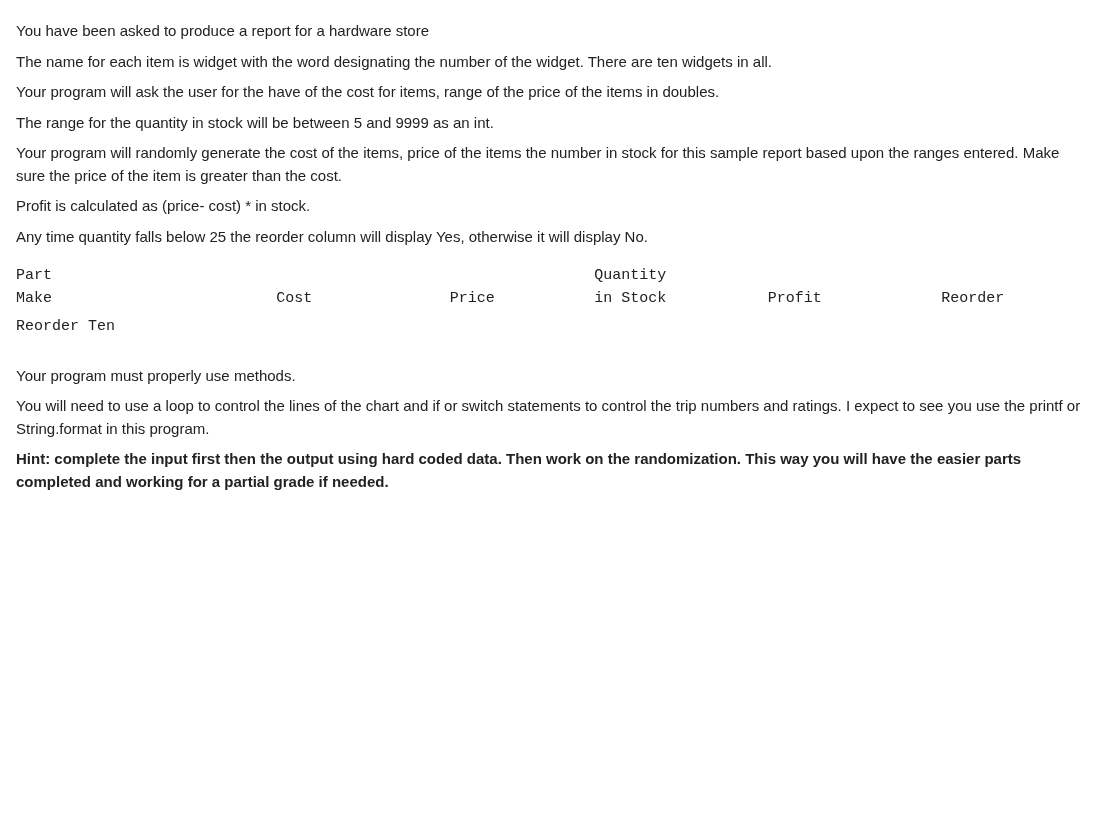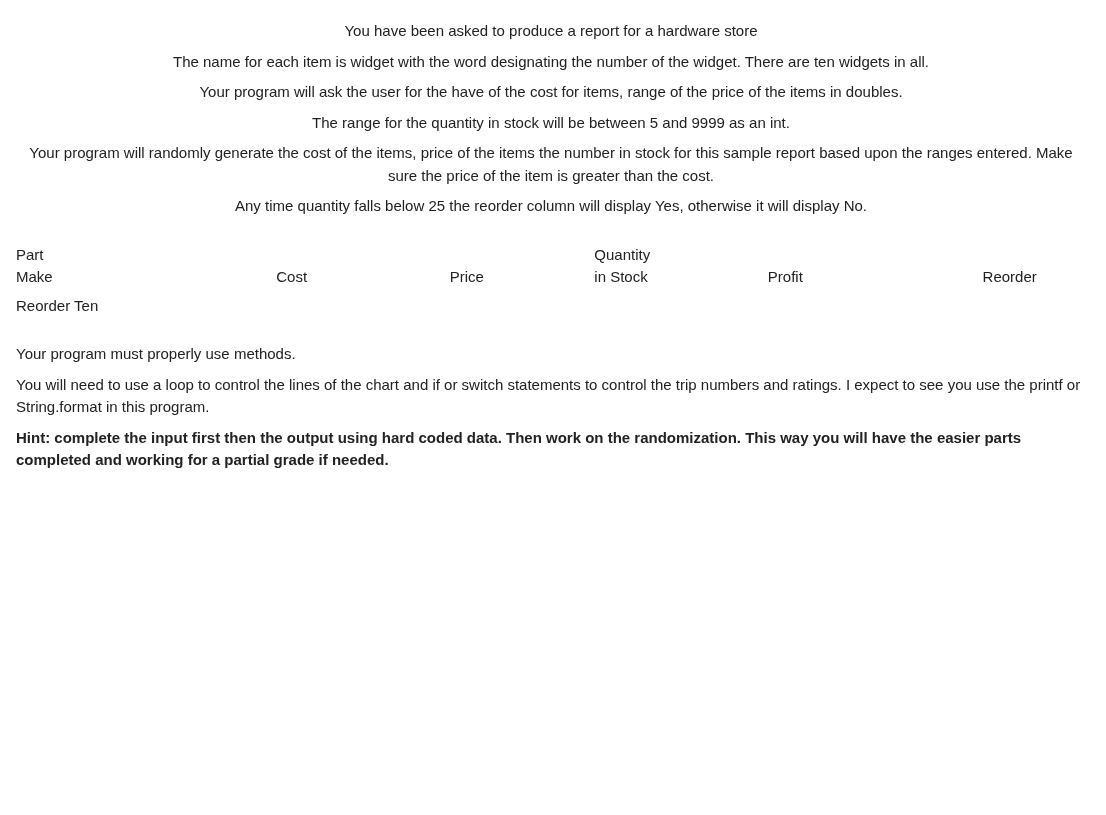--- a/index.html
+++ b/index.html
@@ -17,26 +17,26 @@
       max-width: 1106px;
       line-height: 1.5;
     }
 
     .content-block {
       margin-bottom: 10px;
     }
 
     .content-block p {
       margin-bottom: 8px;
-      text-align: center;
     }
 
     .table-section {
-      margin-top: 24px;
+      margin-top: 15px;
       margin-bottom: 24px;
+      font-family: Liberation Mono, monospace;
     }
 
     .report-table {
       width: 100%;
       border-collapse: collapse;
     }
 
     .report-table th,
     .report-table td {
       text-align: left;
@@ -60,21 +60,20 @@
     .report-table .col-qty {
       width: 120px;
     }
 
     .report-table .col-profit {
       width: 120px;
     }
 
     .report-table .col-reorder {
       width: 100px;
-      text-align: center;
     }
 
     .header-row-1 th {
       font-weight: normal;
       padding-bottom: 0;
     }
 
     .header-row-2 th {
       font-weight: normal;
       padding-top: 0;
@@ -100,20 +99,21 @@
   </style>
 </head>
 <body>
 
 <div class="content-block">
   <p>You have been asked to produce a report for a hardware store</p>
   <p>The name for each item is widget with the word designating the number of the widget. There are ten widgets in all.</p>
   <p>Your program will ask the user for the have of the cost for items, range of the price of the items in doubles.</p>
   <p> The range for the quantity in stock will be between 5 and 9999 as an int.</p>
   <p>Your program will randomly generate the cost of the items, price of the items the number in stock for this sample report based upon the ranges entered.  Make sure the price of the item is greater than the cost.</p>
+  <p>Profit is calculated as (price- cost) * in stock.</p>
   <p>Any time quantity falls below 25 the reorder column will display Yes, otherwise it will display No.</p>
 </div>
 
 <div class="table-section">
   <table class="report-table">
     <thead>
       <tr class="header-row-1">
         <th class="col-partname">Part</th>
         <th class="col-cost"></th>
         <th class="col-price"></th>

